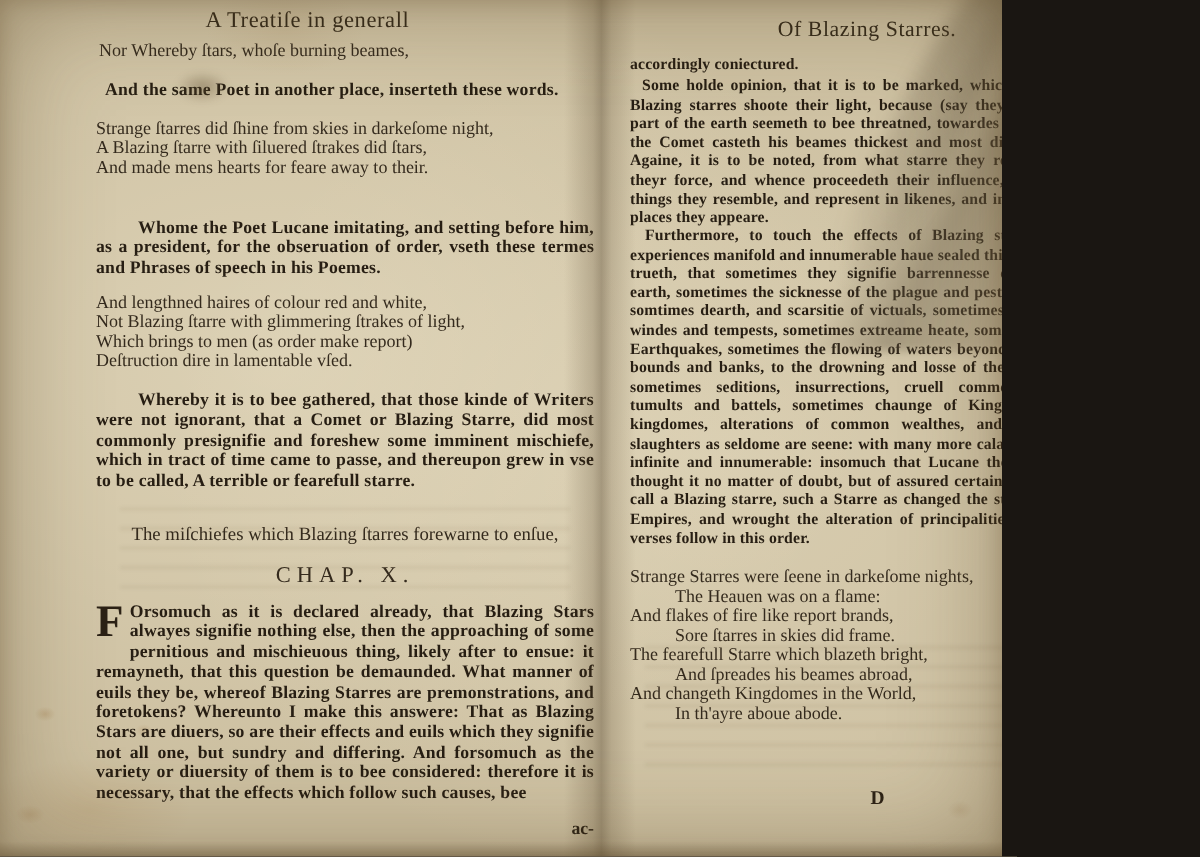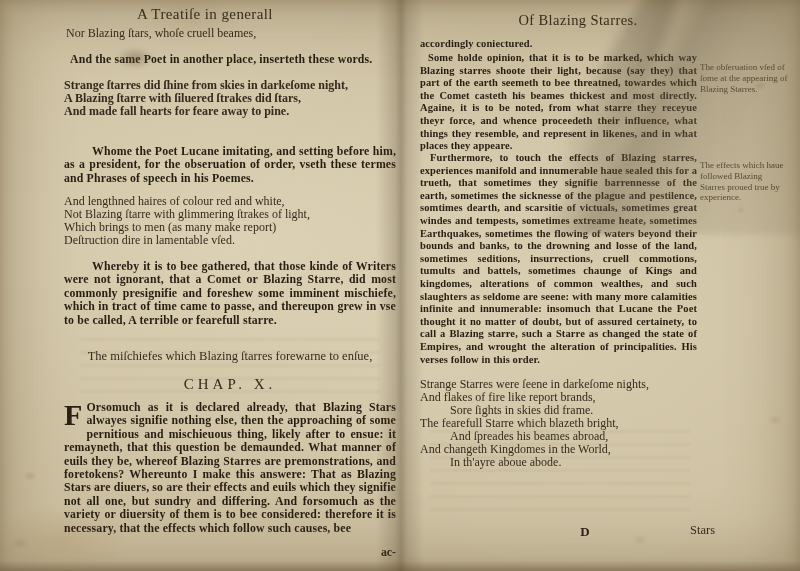--- a/index.html
+++ b/index.html
@@ -1,17 +1,17 @@
 <!DOCTYPE html>
 <html><head>
 <meta charset="utf-8">
 <style>
   html,body{margin:0;padding:0;background:#1a1612;}
   .book{
-    position:relative;width:800px;height:571px;overflow:hidden;
+    position:relative;width:668px;height:571px;overflow:hidden;
     font-family:"Liberation Serif","DejaVu Serif",serif;
     color:#2e2518;
     background-color:#cdc0a1;
     background-image:
       radial-gradient(ellipse 560px 400px at 28% 42%, rgba(255,248,226,.30), transparent 72%),
       radial-gradient(ellipse 520px 400px at 72% 55%, rgba(255,248,226,.22), transparent 72%),
       radial-gradient(10px 7px at 30px 476px,  rgba(160,120,70,.30), transparent 70%),
       radial-gradient(8px 6px  at 96px 487px,  rgba(160,120,70,.26), transparent 70%),
       radial-gradient(14px 9px at 20px 543px,  rgba(160,120,70,.22), transparent 70%),
       radial-gradient(9px 7px  at 760px 86px,  rgba(150,110,65,.25), transparent 70%),
@@ -56,37 +56,37 @@
 </style>
 </head>
 <body>
 
 <div class="book">
 
   <div class="page page-left">
     <div class="abs runhead" style="top:6px;left:40px;width:330px;">A Treatiſe in generall</div>
 
     <div class="abs roman" style="top:27px;left:66px;">
-      <div class="vline">Nor Blazing ſtars, whoſe cruell beames,</div>
+      <div class="vline">Nor Whereby ſtars, whoſe burning beames,</div>
     </div>
 
     <p class="abs bl" style="top:53px;left:64px;width:332px;text-indent:6px;">And the same Poet in another place, inserteth these words.</p>
 
-    <div class="abs roman" style="top:79px;left:64px;font-weight:bold;">
+    <div class="abs roman" style="top:79px;left:64px;">
       <div class="vline">Strange ſtarres did ſhine from skies in darkeſome night,</div>
       <div class="vline">A Blazing ſtarre with ſiluered ſtrakes did ſtars,</div>
-      <div class="vline">And made fall hearts for feare away to pine.</div>
+      <div class="vline">And made mens hearts for feare away to their.</div>
     </div>
 
     <p class="abs bl" style="top:145px;left:64px;width:332px;text-indent:28px;">Whome the Poet Lucane imitating, and setting before him, as a president, for the obseruation of order, vseth these termes and Phrases of speech in his Poemes.</p>
 
     <div class="abs roman" style="top:195px;left:64px;">
       <div class="vline">And lengthned haires of colour red and white,</div>
       <div class="vline">Not Blazing ſtarre with glimmering ſtrakes of light,</div>
-      <div class="vline">Which brings to men (as many make report)</div>
+      <div class="vline">Which brings to men (as order make report)</div>
       <div class="vline">Deſtruction dire in lamentable vſed.</div>
     </div>
 
     <p class="abs bl" style="top:260px;left:64px;width:332px;text-indent:28px;">Whereby it is to bee gathered, that those kinde of Writers were not ignorant, that a Comet or Blazing Starre, did most commonly presignifie and foreshew some imminent mischiefe, which in tract of time came to passe, and thereupon grew in vse to be called, A terrible or fearefull starre.</p>
 
     <div class="abs sechead" style="top:349px;left:64px;width:332px;">The miſchiefes which Blazing ſtarres forewarne to enſue,</div>
 
     <div class="abs chap" style="top:376px;left:64px;width:332px;">CHAP. X.</div>
 
     <p class="abs bl" style="top:401px;left:64px;width:332px;">
@@ -104,22 +104,23 @@
     <p class="abs bl-r" style="top:52px;left:22px;width:277px;text-indent:8px;">Some holde opinion, that it is to be marked, which way Blazing starres shoote their light, because (say they) that part of the earth seemeth to bee threatned, towardes which the Comet casteth his beames thickest and most directly. Againe, it is to be noted, from what starre they receyue theyr force, and whence proceedeth their influence, what things they resemble, and represent in likenes, and in what places they appeare.</p>
 
     <p class="abs bl-r" style="top:152px;left:22px;width:277px;text-indent:10px;">Furthermore, to touch the effects of Blazing starres, experiences manifold and innumerable haue sealed this for a trueth, that sometimes they signifie barrennesse of the earth, sometimes the sicknesse of the plague and pestilence, somtimes dearth, and scarsitie of victuals, sometimes great windes and tempests, sometimes extreame heate, sometimes Earthquakes, sometimes the flowing of waters beyond their bounds and banks, to the drowning and losse of the land, sometimes seditions, insurrections, cruell commotions, tumults and battels, sometimes chaunge of Kings and kingdomes, alterations of common wealthes, and such slaughters as seldome are seene: with many more calamities infinite and innumerable: insomuch that Lucane the Poet thought it no matter of doubt, but of assured certainety, to call a Blazing starre, such a Starre as changed the state of Empires, and wrought the alteration of principalities. His verses follow in this order.</p>
 
     <p class="abs margnote" style="top:62px;left:302px;width:88px;">The obſeruation vſed of ſome at the appearing of Blazing Starres.</p>
 
     <p class="abs margnote" style="top:160px;left:302px;width:88px;">The effects which haue followed Blazing Starres proued true by experience.</p>
 
     <div class="abs roman" style="top:378px;left:22px;">
       <div class="vline">Strange Starres were ſeene in darkeſome nights,</div>
+      <div class="vline ind30">The Heauen was on a flame:</div>
       <div class="vline">And flakes of fire like report brands,</div>
-      <div class="vline ind30">Sore ſights in skies did frame.</div>
+      <div class="vline ind30">Sore ſtarres in skies did frame.</div>
       <div class="vline">The fearefull Starre which blazeth bright,</div>
       <div class="vline ind30">And ſpreades his beames abroad,</div>
       <div class="vline">And changeth Kingdomes in the World,</div>
       <div class="vline ind30">In th'ayre aboue abode.</div>
     </div>
 
     <div class="abs sig" style="top:524px;left:22px;width:330px;">D</div>
 
     <div class="abs roman" style="top:524px;left:292px;font-size:12.5px;">Stars</div>
   </div>

